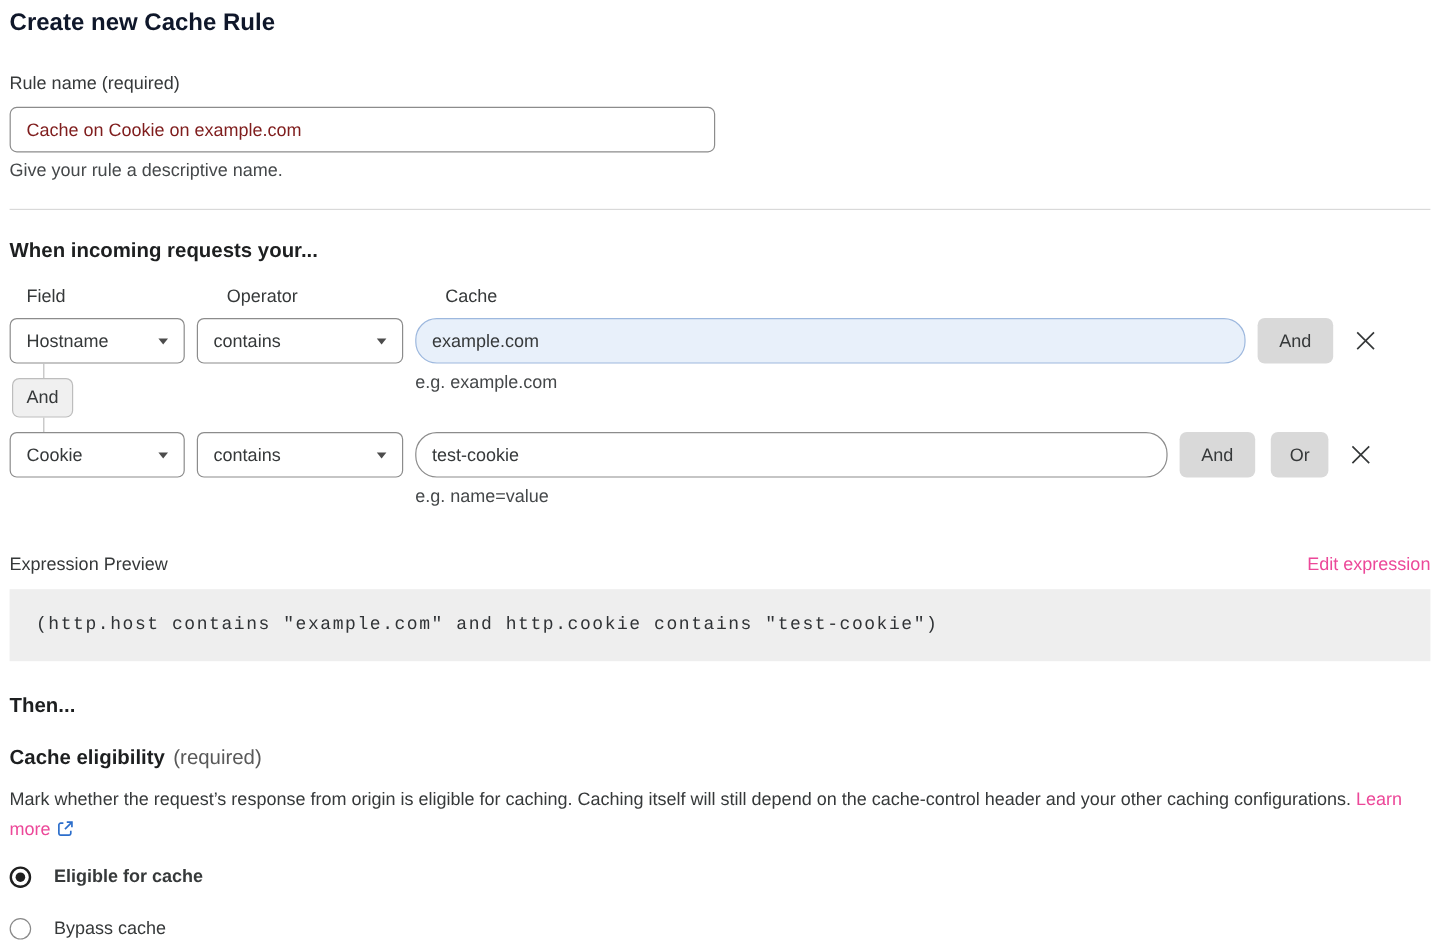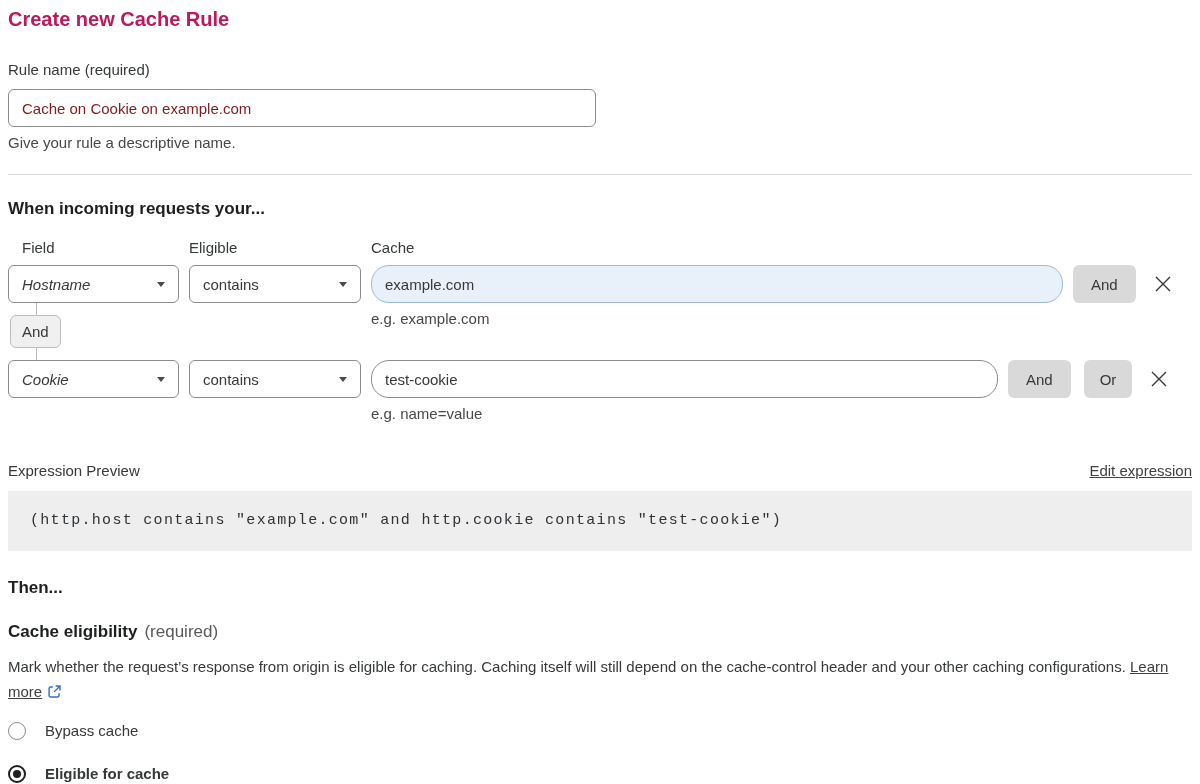--- a/index.html
+++ b/index.html
@@ -10,21 +10,21 @@
     color: #36393a;
     padding: 0 8px;
     overflow: hidden;
   }
   .content { width: 1184px; position: relative; }
 
   h1.page-title {
     font-size: 20px;
     line-height: 28px;
     font-weight: 700;
-    color: #be185d;
+    color: #0f172a;
     margin-top: 5px;
   }
 
   .field-label { margin-top: 27px; line-height: 20px; }
   .rulename-input {
     display: block;
     margin-top: 9px;
     width: 588px;
     height: 38px;
     border: 1px solid #8c8c8c;
@@ -61,21 +61,21 @@
     height: 38px;
     border: 1px solid #8c8c8c;
     border-radius: 6px;
     background: #fff;
     display: flex;
     align-items: center;
     justify-content: space-between;
     padding: 0 13px;
     cursor: pointer;
   }
-  .select.field-select    { width: 171px; margin-right: 10px; font-style: italic; }
+  .select.field-select    { width: 146px; margin-right: 10px; }
   .select.operator-select { width: 172px; margin-right: 10px; }
   .caret {
     width: 0; height: 0;
     border-left: 4.5px solid transparent;
     border-right: 4.5px solid transparent;
     border-top: 5.5px solid #4c4c4c;
   }
 
   .value-col { display: flex; flex-direction: column; }
   .value-input {
@@ -136,22 +136,21 @@
   }
 
   .expr-header {
     margin-top: 37px;
     display: flex;
     justify-content: space-between;
     align-items: baseline;
     line-height: 20px;
   }
   a.link {
-    color: #404040;
-    text-decoration: underline;
+    color: #ec4899;
     cursor: pointer;
     text-align: center;
   }
   .code-block {
     margin-top: 10px;
     background: #eeeeee;
     padding: 20px 22px 21px;
     font-family: "Liberation Mono", "DejaVu Sans Mono", monospace;
     font-size: 15px;
     letter-spacing: 1.3px;
@@ -192,21 +191,21 @@
   <div class="field-label">Rule name (required)</div>
   <input class="rulename-input" type="text" value="Cache on Cookie on example.com" style="">
   <div class="helper">Give your rule a descriptive name.</div>
 
   <hr class="divider">
 
   <div class="section-heading">When incoming requests your...</div>
 
   <div class="col-labels">
     <span class="lbl-field">Field</span>
-    <span class="lbl-operator">Eligible</span>
+    <span class="lbl-operator">Operator</span>
     <span class="lbl-value">Cache</span>
   </div>
 
   <div class="rows-wrap">
 
     <div class="match-row">
       <div class="select field-select" role="combobox">
         <span>Hostname</span>
         <span class="caret"></span>
       </div>
@@ -269,25 +268,25 @@
   <div class="description">
     <span>Mark whether the request’s response from origin is eligible for caching. Caching itself will still depend on the cache-control header and your other caching configurations.</span>
     <a class="link">Learn more</a><svg class="ext-icon" width="15" height="15" viewBox="0 0 16 16">
       <path d="M6.2 3.2H3.8A1.6 1.6 0 0 0 2.2 4.8v7.4a1.6 1.6 0 0 0 1.6 1.6h7.4a1.6 1.6 0 0 0 1.6-1.6V9.8" fill="none" stroke="#2c6ecb" stroke-width="1.5"></path>
       <path d="M9.2 2.2h4.6v4.6" fill="none" stroke="#2c6ecb" stroke-width="1.5"></path>
       <path d="M13.6 2.4 7.6 8.4" fill="none" stroke="#2c6ecb" stroke-width="1.5"></path>
     </svg>
   </div>
 
   <div class="radio-group" role="radiogroup">
-    <div class="radio-row" role="radio" aria-checked="false">
-      <span class="radio-circle"></span>
-      <span class="radio-label">Bypass cache</span>
-    </div>
     <div class="radio-row" role="radio" aria-checked="true">
       <span class="radio-circle checked">
           <span class="radio-dot"></span>
         </span>
       <span class="radio-label bold">Eligible for cache</span>
     </div>
+    <div class="radio-row" role="radio" aria-checked="false">
+      <span class="radio-circle"></span>
+      <span class="radio-label">Bypass cache</span>
+    </div>
   </div>
 
 </div>
 
 </body></html>

